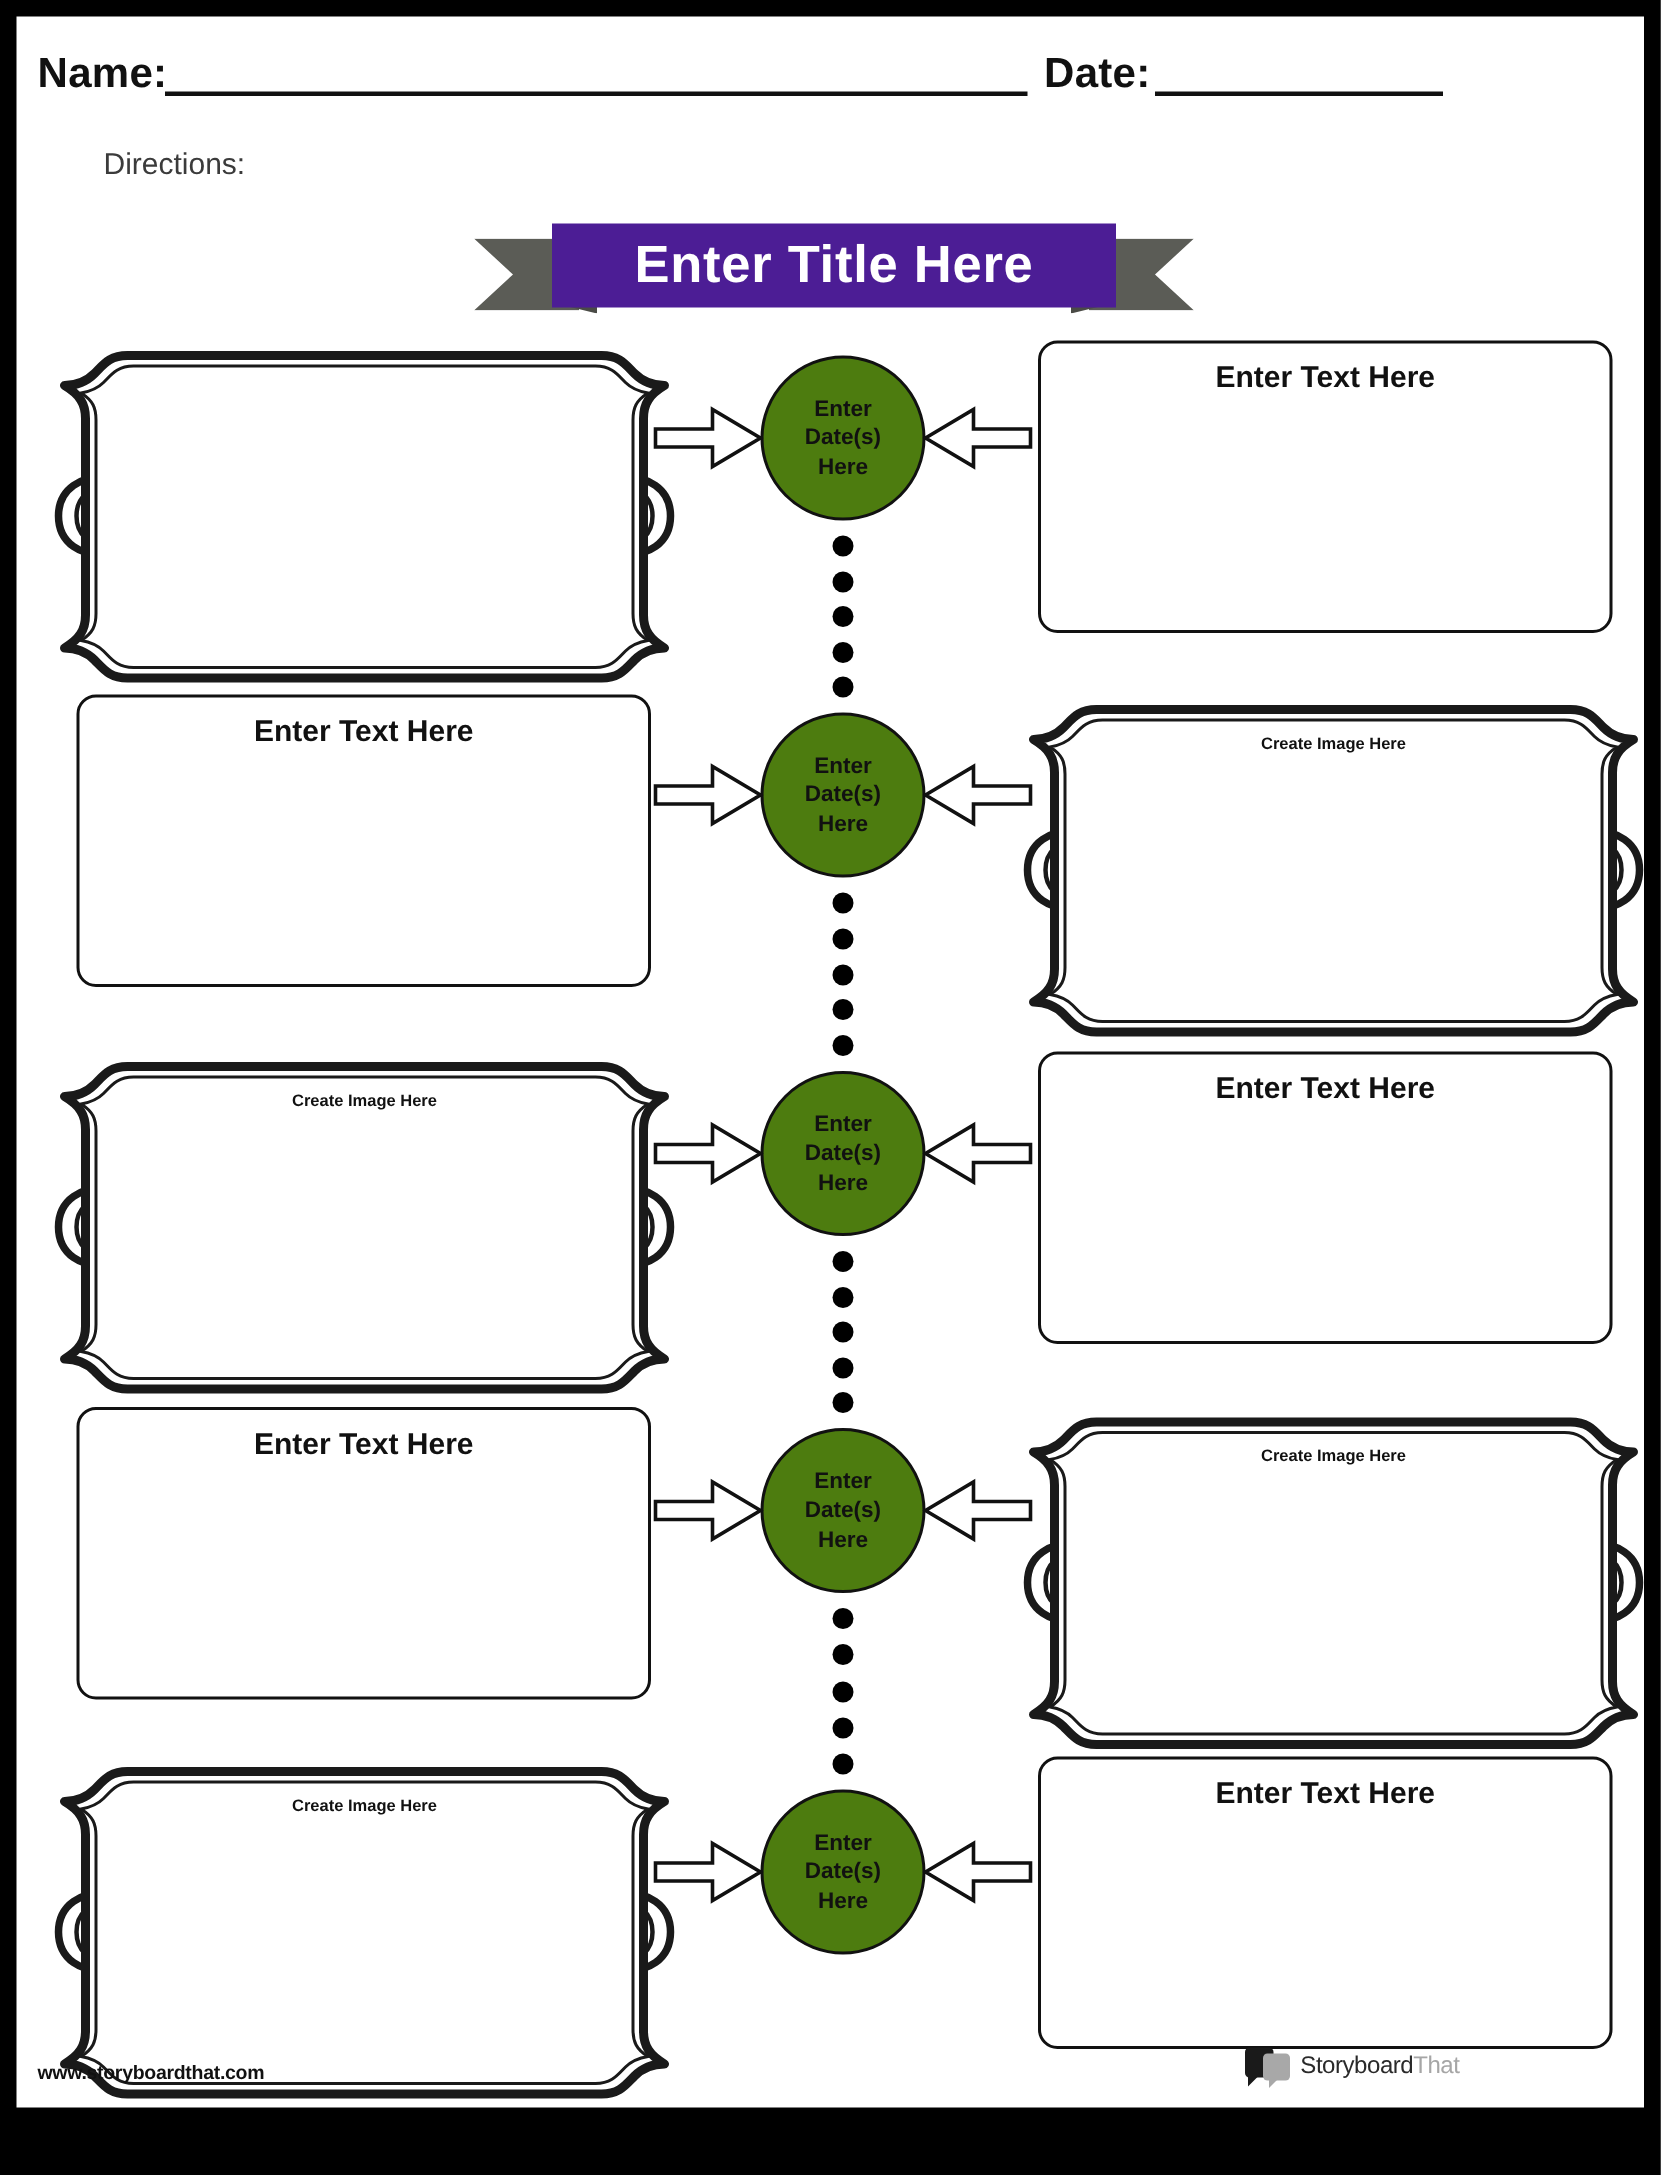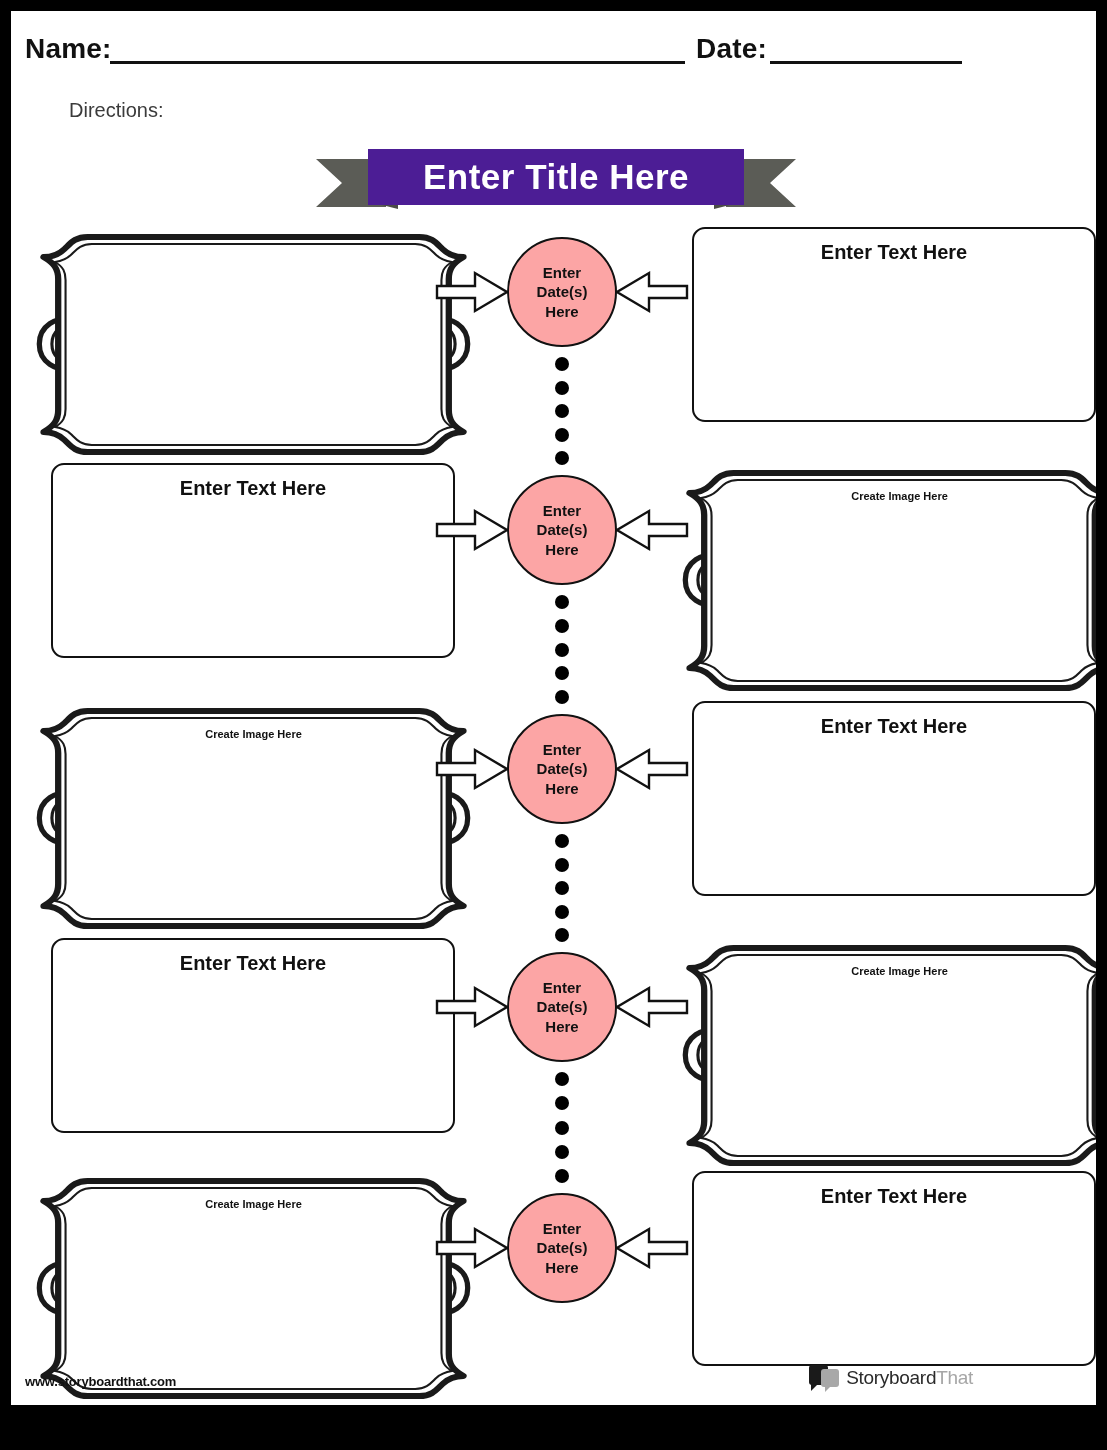--- a/index.html
+++ b/index.html
@@ -102,21 +102,21 @@
     font-size: 35px;
     font-weight: bold;
     letter-spacing: .5px;
     white-space: nowrap;
   }
 
   
   #timeline { position: absolute; left: 0; top: 0; width: 1085px; height: 1394px; }
   .row { position: absolute; left: 0; width: 1085px; }
 
-  .cell { position: absolute; padding-left: 21px; }
+  .cell { position: absolute; }
   .cell-label {
     position: absolute;
     left: 0; right: 0;
     text-align: center;
     color: #111111;
     white-space: nowrap;
   }
   .label-text { font-size: 20px; font-weight: bold; }
   .label-image { font-size: 11px; font-weight: bold; }
 
@@ -140,21 +140,21 @@
   }
   .fancy-frame svg { display: block; width: 100%; height: 100%; }
   .fancy-label { top: 27px; }
 
   
   .circle-node {
     position: absolute;
     box-sizing: border-box;
     border: 2.2px solid #111111;
     border-radius: 50%;
-    background: #fca5a5;
+    background: #4d7c0f;
     display: flex;
     flex-direction: column;
     align-items: center;
     justify-content: center;
   }
   .circle-line {
     font-size: 15px;
     font-weight: bold;
     color: #111111;
     line-height: 1.28;
@@ -213,21 +213,21 @@
     left: 12px; top: 4px; width: 18px; height: 18px;
     background: #a8a8a8;
   }
   #bubble-front::after {
     content: "";
     position: absolute;
     left: 4px; bottom: -5px;
     border-left: 6px solid #a8a8a8;
     border-bottom: 6px solid transparent;
   }
-  #logo-word { font-size: 19px; letter-spacing: -.3px; }
+  #logo-word { font-size: 16px; letter-spacing: -.3px; }
   #logo-word-main { color: #2a2a2a; }
   #logo-word-sub { color: #a6a6a6; }
 </style>
 </head>
 <body>
 
 <div id="page">
 
   <div id="header-row">
     <span class="hdr-label" id="name-label">Name:</span>

